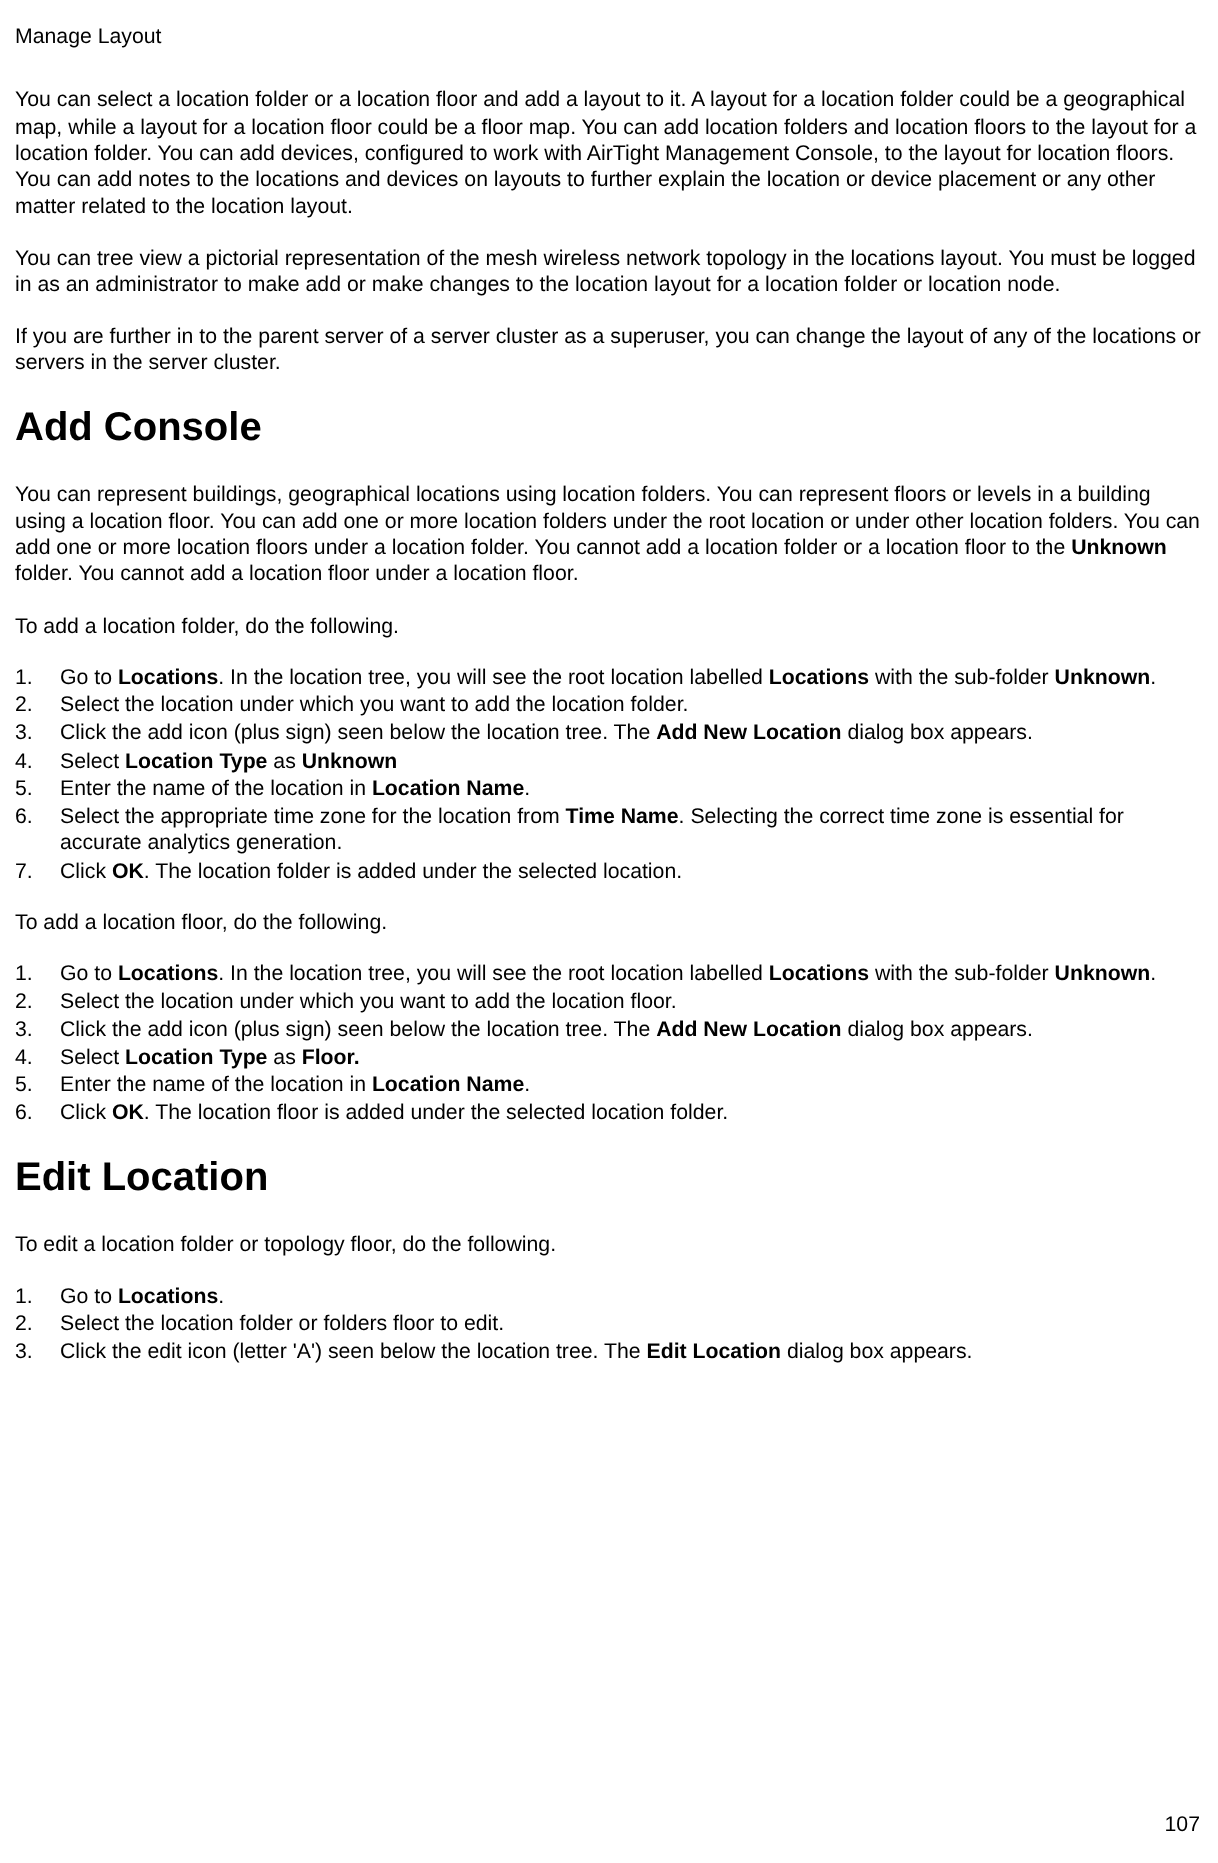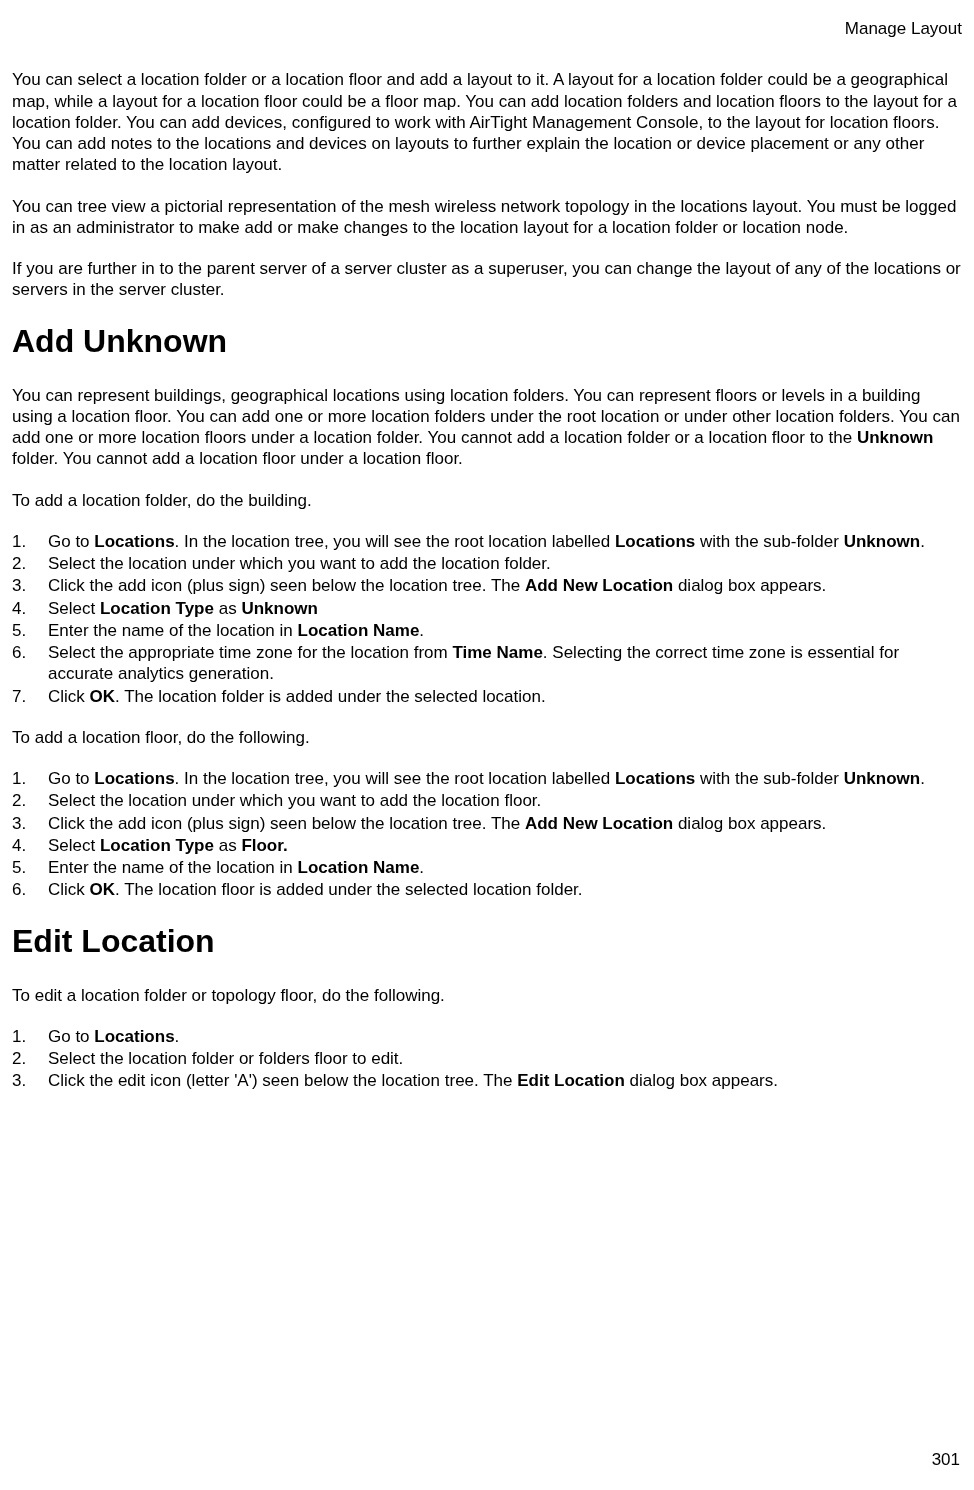--- a/index.html
+++ b/index.html
@@ -8,21 +8,21 @@
       font-size: 17px;
       line-height: 1.25;
       color: #000;
       background: #fff;
       width: 974px;
       height: 1490px;
       position: relative;
       padding: 18px 12px 0 12px;
     }
     .header-right {
-      text-align: right;
+      text-align: left;
       font-size: 17px;
       margin-bottom: 30px;
     }
     .para {
       margin-bottom: 20px;
     }
     h1 {
       font-size: 32px;
       font-weight: bold;
       margin-top: 18px;
@@ -55,27 +55,27 @@
   </style>
 </head>
 <body>
 
 <div class="header-right">Manage Layout</div>
 
 <p class="para">You can select a location folder or a location floor and add a layout to it. A layout for a location folder could be a geographical map, while a layout for a location floor could be a floor map. You can add location folders and location floors to the layout for a location folder. You can add devices, configured to work with AirTight Management Console, to the layout for location floors. You can add notes to the locations and devices on layouts to further explain the location or device placement or any other matter related to the location layout.</p>
 <p class="para">You can tree view a pictorial representation of the mesh wireless network topology in the locations layout. You must be logged in as an administrator to make add or make changes to the location layout for a location folder or location node.</p>
 <p class="para">If you are further in to the parent server of a server cluster as a superuser, you can change the layout of any of the locations or servers in the server cluster.</p>
 
-<h1>Add Unknown</h1>
+<h1>Add Console</h1>
 
 <p class="para">
   <span>You can represent buildings, geographical locations using location folders. You can represent floors or levels in a building using a location floor. You can add one or more location folders under the root location or under other location folders. You can add one or more location floors under a location folder. You cannot add a location folder or a location floor to the </span><b>Unknown</b><span> folder. You cannot add a location floor under a location floor.</span>
 </p>
 
-<p class="para">To add a location folder, do the building.</p>
+<p class="para">To add a location folder, do the following.</p>
 
 <ol>
   <li>
     <span>Go to </span><b>Locations</b><span>. In the location tree, you will see the root location labelled </span><b>Locations</b><span> with the sub-folder </span><b>Unknown</b><span>.</span>
   </li>
   <li>Select the location under which you want to add the location folder.</li>
   <li>
     <span>Click the add icon (plus sign) seen below the location tree. The </span><b>Add New Location</b><span> dialog box appears.</span>
   </li>
   <li>
@@ -120,13 +120,13 @@
 <ol>
   <li>
     <span>Go to </span><b>Locations</b><span>.</span>
   </li>
   <li>Select the location folder or folders floor to edit.</li>
   <li>
     <span>Click the edit icon (letter 'A') seen below the location tree. The </span><b>Edit Location</b><span> dialog box appears.</span>
   </li>
 </ol>
 
-<div class="page-num">301</div>
+<div class="page-num">107</div>
 
 </body></html>

